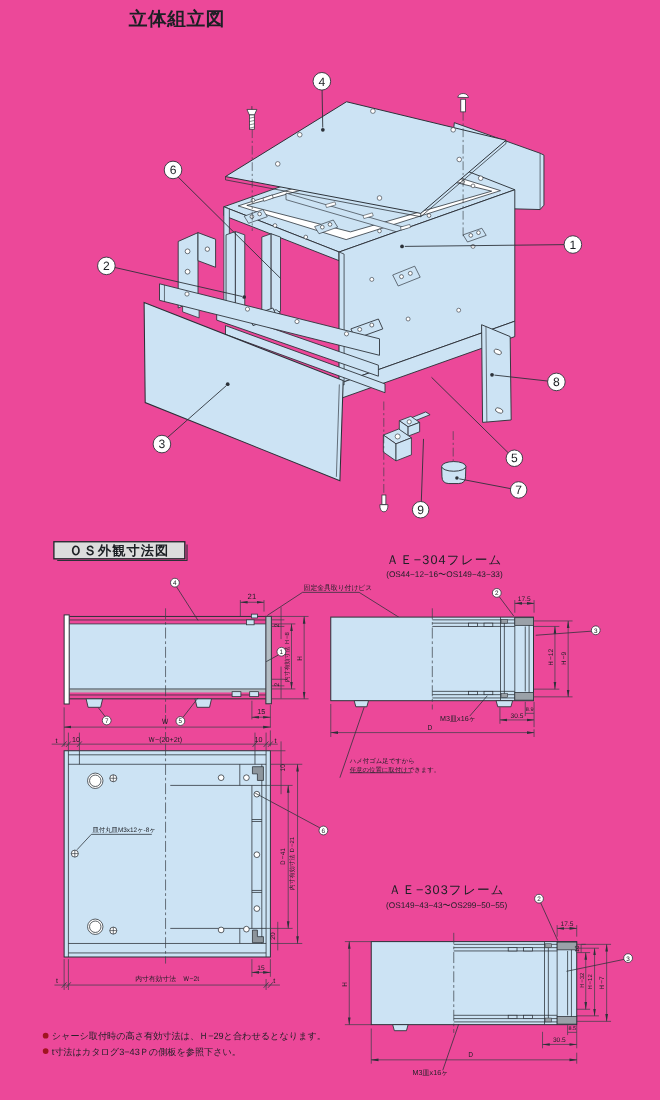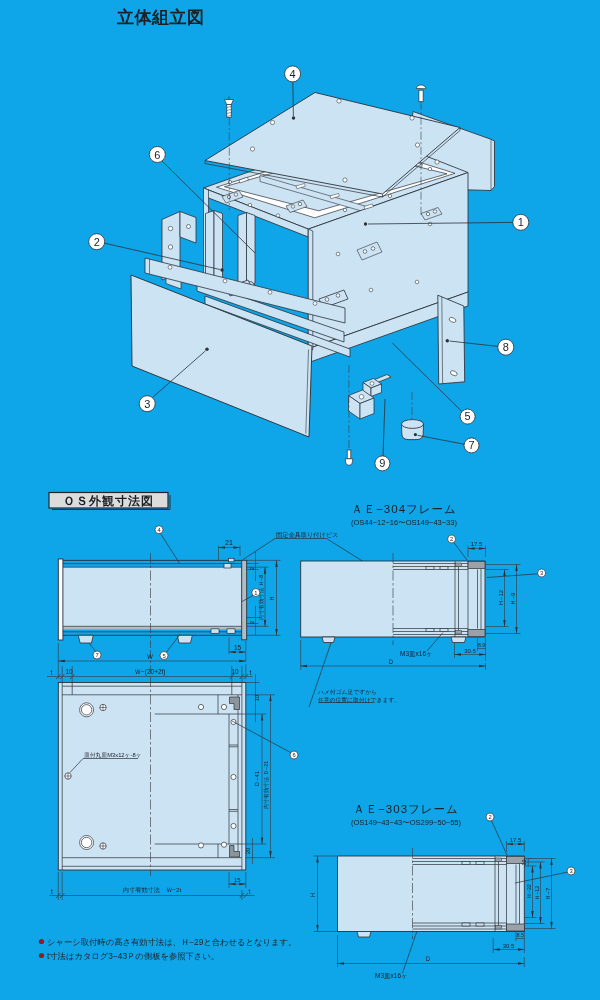--- a/index.html
+++ b/index.html
@@ -1,17 +1,17 @@
 <!DOCTYPE html>
 <html><head>
 <meta charset="utf-8">
 <style>
 html,body{margin:0;padding:0;background:#ffffff;width:600px;height:1000px;overflow:hidden;}
 *{font-family:"Liberation Sans",sans-serif;}
-#page{position:relative;width:600px;height:1000px;background:#0ea5e9;}
+#page{position:relative;width:600px;height:1000px;background:#ec4899;}
 svg{position:absolute;left:0;top:0;}
 .t{fill:#1c1f24;}
 </style>
 </head>
 <body>
 <div id="page">
 <svg width="600" height="1000" viewBox="0 0 600 1000">
 <defs>
 <marker id="ar" markerWidth="7" markerHeight="4" refX="6.6" refY="2" orient="auto" markerUnits="userSpaceOnUse">
           <path d="M7,2 L0,0.8 L0,3.2 Z" fill="#2b3138"></path>

